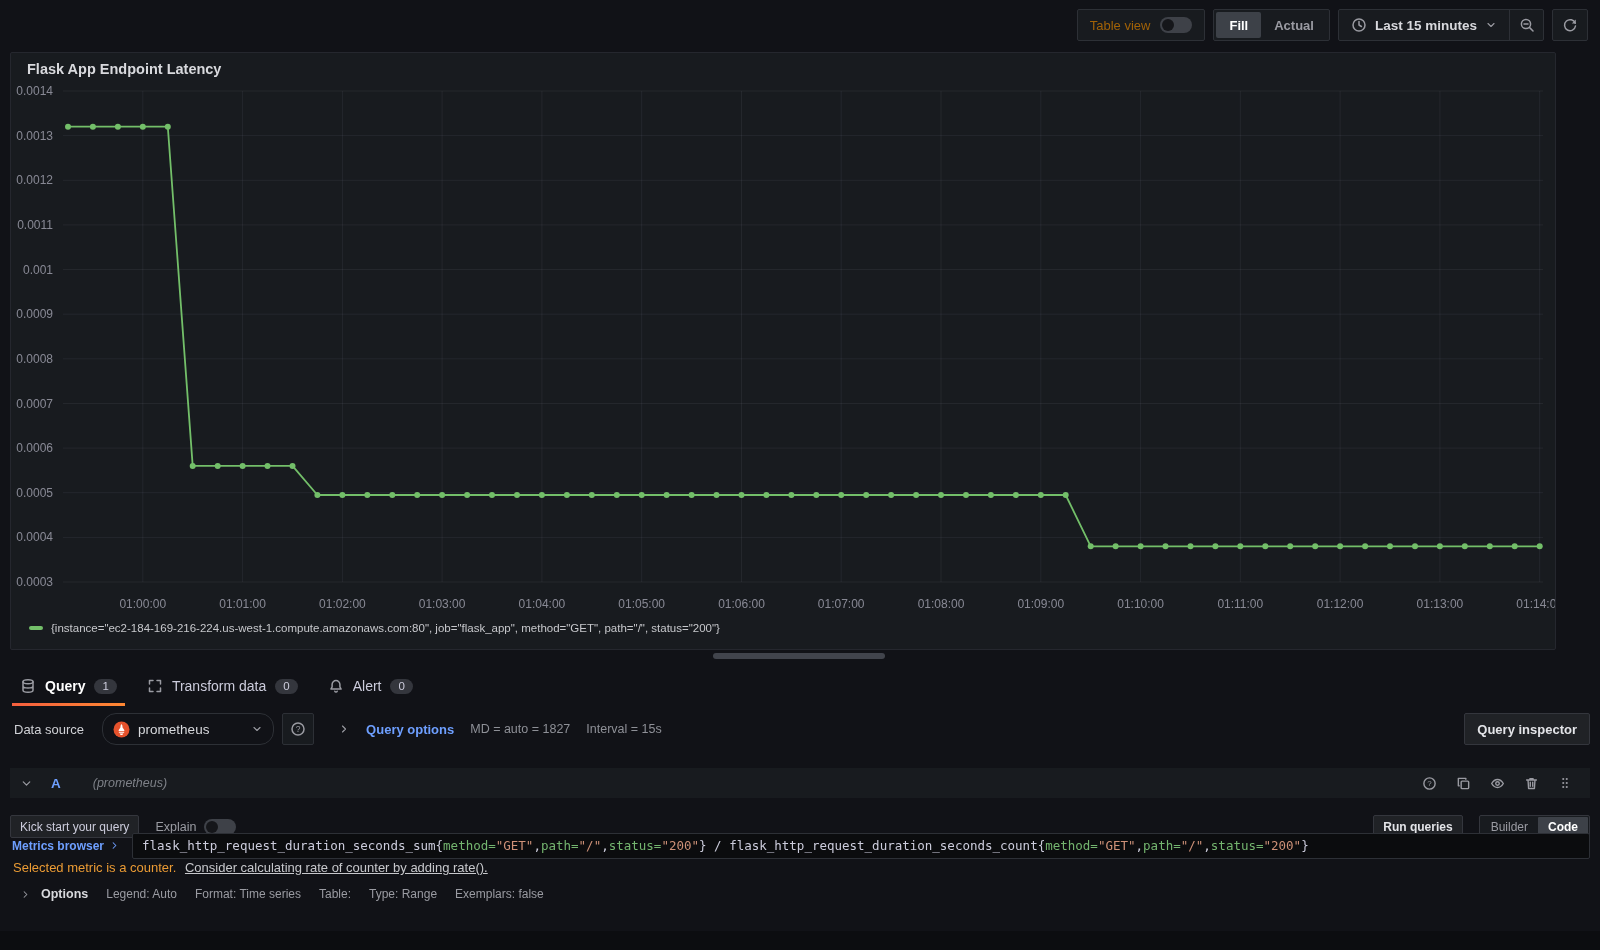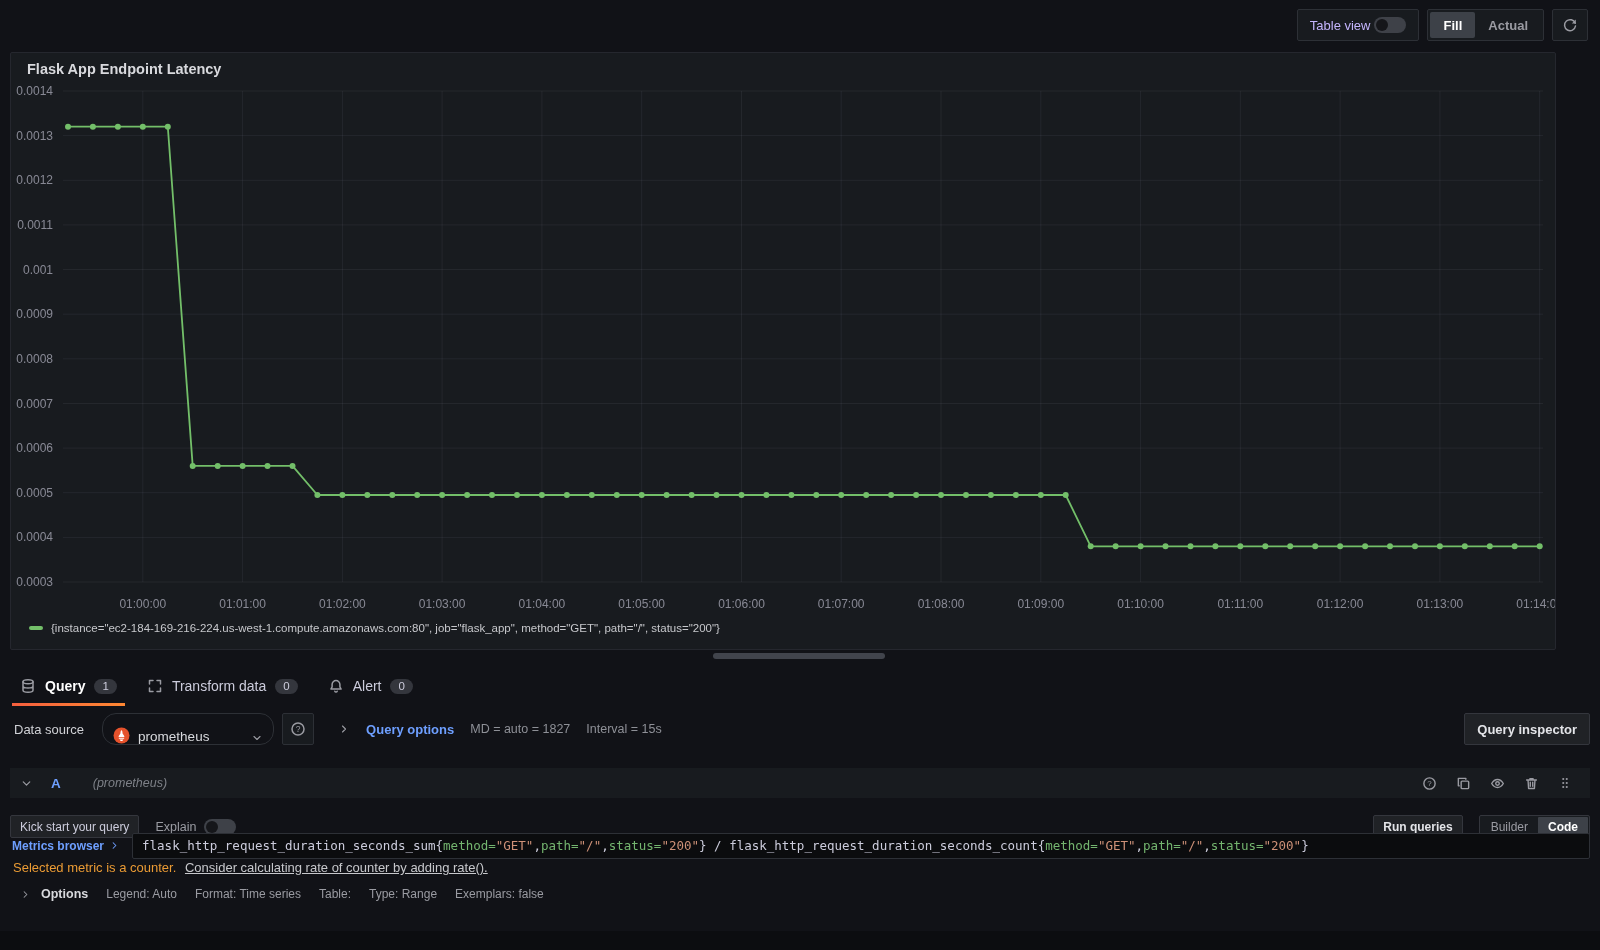--- a/index.html
+++ b/index.html
@@ -9,21 +9,21 @@
     background:#111217; color:#ccccdc;
     font-family:"Liberation Sans", sans-serif;
   }
   svg { display:block; }
   .ic { stroke:#9a9ba2; fill:none; stroke-width:1.5; stroke-linecap:round; stroke-linejoin:round; }
   .ic-fill { fill:#9a9ba2; stroke:none; }
 
   
   .controls { position:absolute; top:9px; right:12px; display:flex; gap:8px; align-items:center; }
   .box { display:flex; align-items:center; height:32px; background:#181b1f; border:1px solid #2d3036; border-radius:2px; }
-  .tv-box { gap:4px; padding:0 12px; font-size:13px; color:#c4b5fd; cursor:pointer;text-align:center; }
+  .tv-box { gap:10px; padding:0 12px; font-size:13px; color:#a16207; cursor:pointer;text-align:center; }
   .toggle { width:32px; height:16px; border-radius:9px; background:#3e4148; position:relative; cursor:pointer; }
   .toggle .knob { position:absolute; left:2px; top:2px; width:12px; height:12px; border-radius:50%; background:#15161a; }
   .seg-group { padding:2px; }
   .seg { height:26px; display:flex; align-items:center; padding:0 13px; font-size:13px; font-weight:600; color:#9a9ba2; border-radius:2px; cursor:pointer; }
   .seg.active { background:#3d4148; color:#ffffff; }
   .time-btn { display:flex; gap:8px; align-items:center; padding:0 12px; font-size:13.5px; font-weight:600; color:#d8d9dd; cursor:pointer; }
   .zoom-seg { width:34px; height:100%; display:flex; align-items:center; justify-content:center; border-left:1px solid #2d3036; cursor:pointer; }
   .refresh-box { width:36px; justify-content:center; cursor:pointer; }
 
   
@@ -41,21 +41,21 @@
   .tab { position:relative; display:flex; align-items:center; gap:9px; padding:0 10px; font-size:14px; cursor:pointer; color:#ccccdc; }
   .tab .t-label { font-weight:500; }
   .tab.active .t-label { color:#ffffff; font-weight:600; }
   .tab.active::after { content:""; position:absolute; left:2px; right:2px; bottom:0; height:3px;
     background:linear-gradient(90deg,#f55f3e,#ff8833); }
   .badge { background:#34363d; border-radius:9px; padding:1.5px 8px; font-size:11.5px; color:#ccccdc; }
 
   
   .ds-row { position:absolute; top:712px; left:10px; right:10px; height:34px; display:flex; align-items:center; gap:8px; }
   .ds-label { height:32px; display:flex; align-items:center; padding:0 10px 0 4px; font-size:13px; color:#d0d1d6; }
-  .ds-select { width:172px; height:32px; display:flex; align-items:flex-end; gap:8px; padding:0 10px;
+  .ds-select { width:172px; height:32px; display:flex; align-items:center; gap:8px; padding:0 10px;
     background:#111217; border:1px solid #2d3036; border-radius:14px; font-size:13.5px; color:#d8d9dd; cursor:pointer; }
   .ds-select .chev { margin-left:auto; }
   .icon-btn { width:32px; height:32px; border:1px solid #2d3036; background:#181b1f; border-radius:2px;
     display:flex; align-items:center; justify-content:center; cursor:pointer; }
   .qo-wrap { display:flex; align-items:center; gap:16px; margin-left:16px; }
   .qo-link { color:#6e9fff; font-size:13px; font-weight:600; cursor:pointer; }
   .qo-meta { color:#8e9097; font-size:12.5px; }
   .spacer { flex:1; }
   .btn-secondary { height:32px; display:flex; align-items:center; padding:0 12px; background:#202226;
     border:1px solid #34363d; border-radius:2px; font-size:13px; font-weight:700; color:#e3e4e8; cursor:pointer; }
@@ -102,20 +102,38 @@
 <div class="controls">
   <div class="box tv-box">
     <span>Table view</span>
     <span class="toggle">
         <span class="knob"></span>
       </span>
   </div>
   <div class="box seg-group">
     <span class="seg active">Fill</span>
     <span class="seg">Actual</span>
+  </div>
+  <div class="box">
+    <span class="time-btn">
+      <svg width="16" height="16" viewBox="0 0 16 16">
+          <circle class="ic" cx="8" cy="8" r="6"></circle>
+          <path class="ic" d="M8 4.6V8l2.4 1.5"></path>
+        </svg>
+      <span>Last 15 minutes</span>
+      <svg width="12" height="12" viewBox="0 0 16 16">
+          <path class="ic" d="M4 6l4 4 4-4"></path>
+        </svg>
+    </span>
+    <span class="zoom-seg">
+      <svg width="16" height="16" viewBox="0 0 16 16">
+          <circle class="ic" cx="7" cy="7" r="4.6"></circle>
+          <path class="ic" d="M10.4 10.4L14 14M5 7h4"></path>
+        </svg>
+    </span>
   </div>
   <div class="box refresh-box">
     <svg width="16" height="16" viewBox="0 0 16 16">
       <path class="ic" d="M13.2 6.2A5.5 5.5 0 1 0 13.5 9"></path>
       <path class="ic-fill" d="M13.8 2.5v4h-4z"></path>
     </svg>
   </div>
 </div>
 
 <div class="panel">

